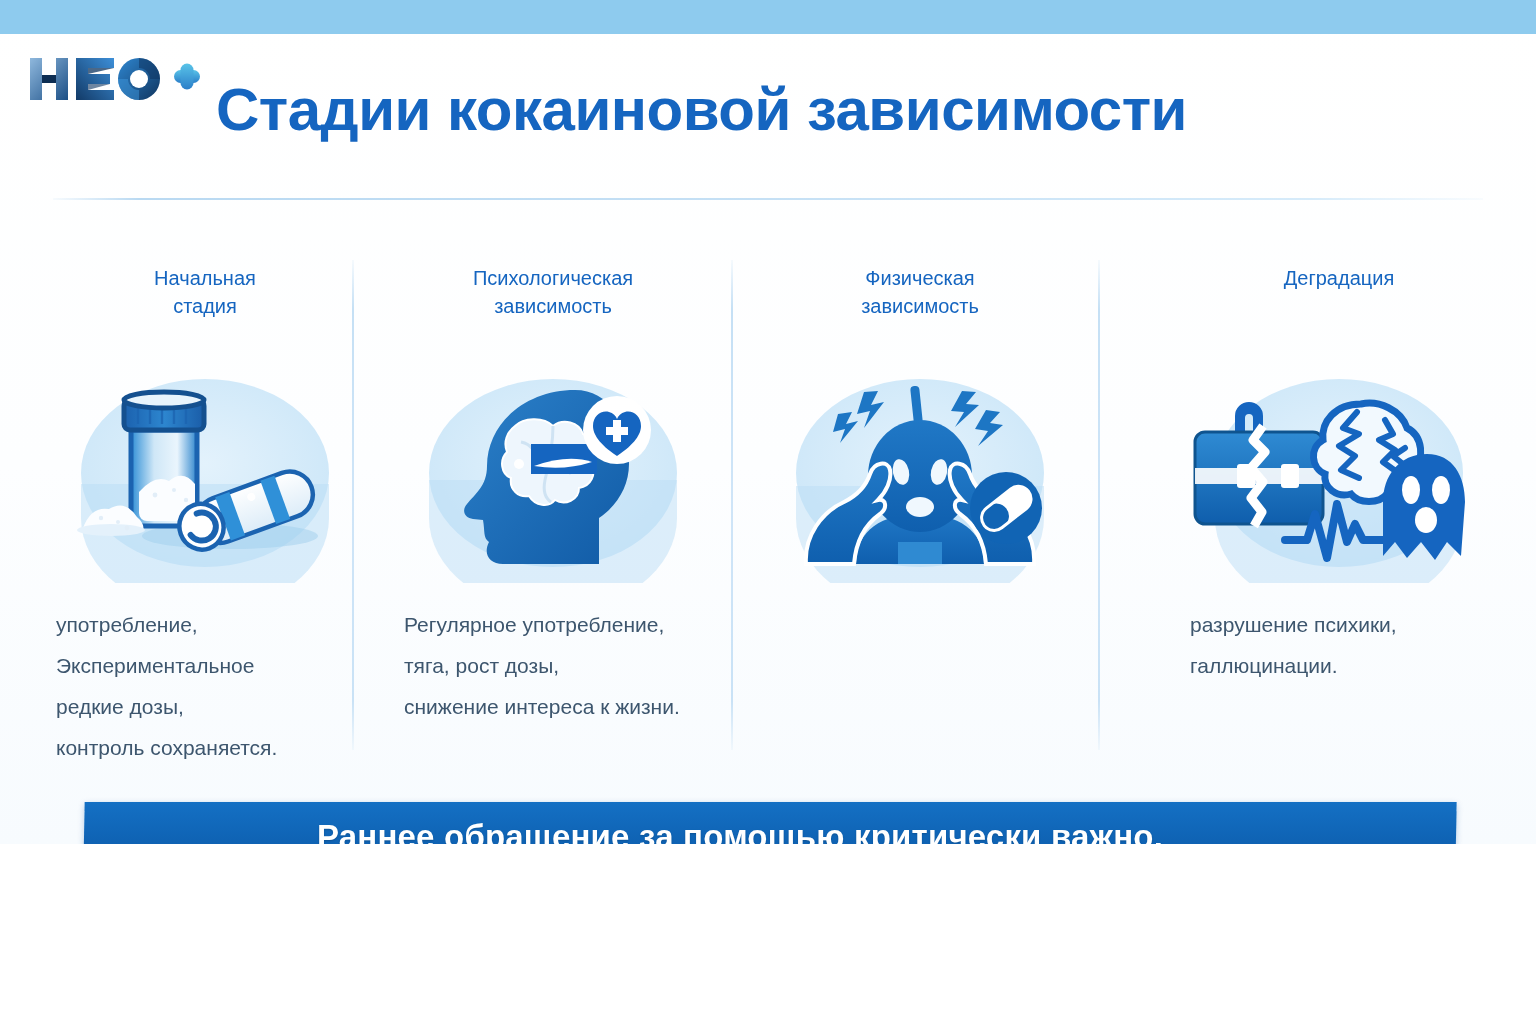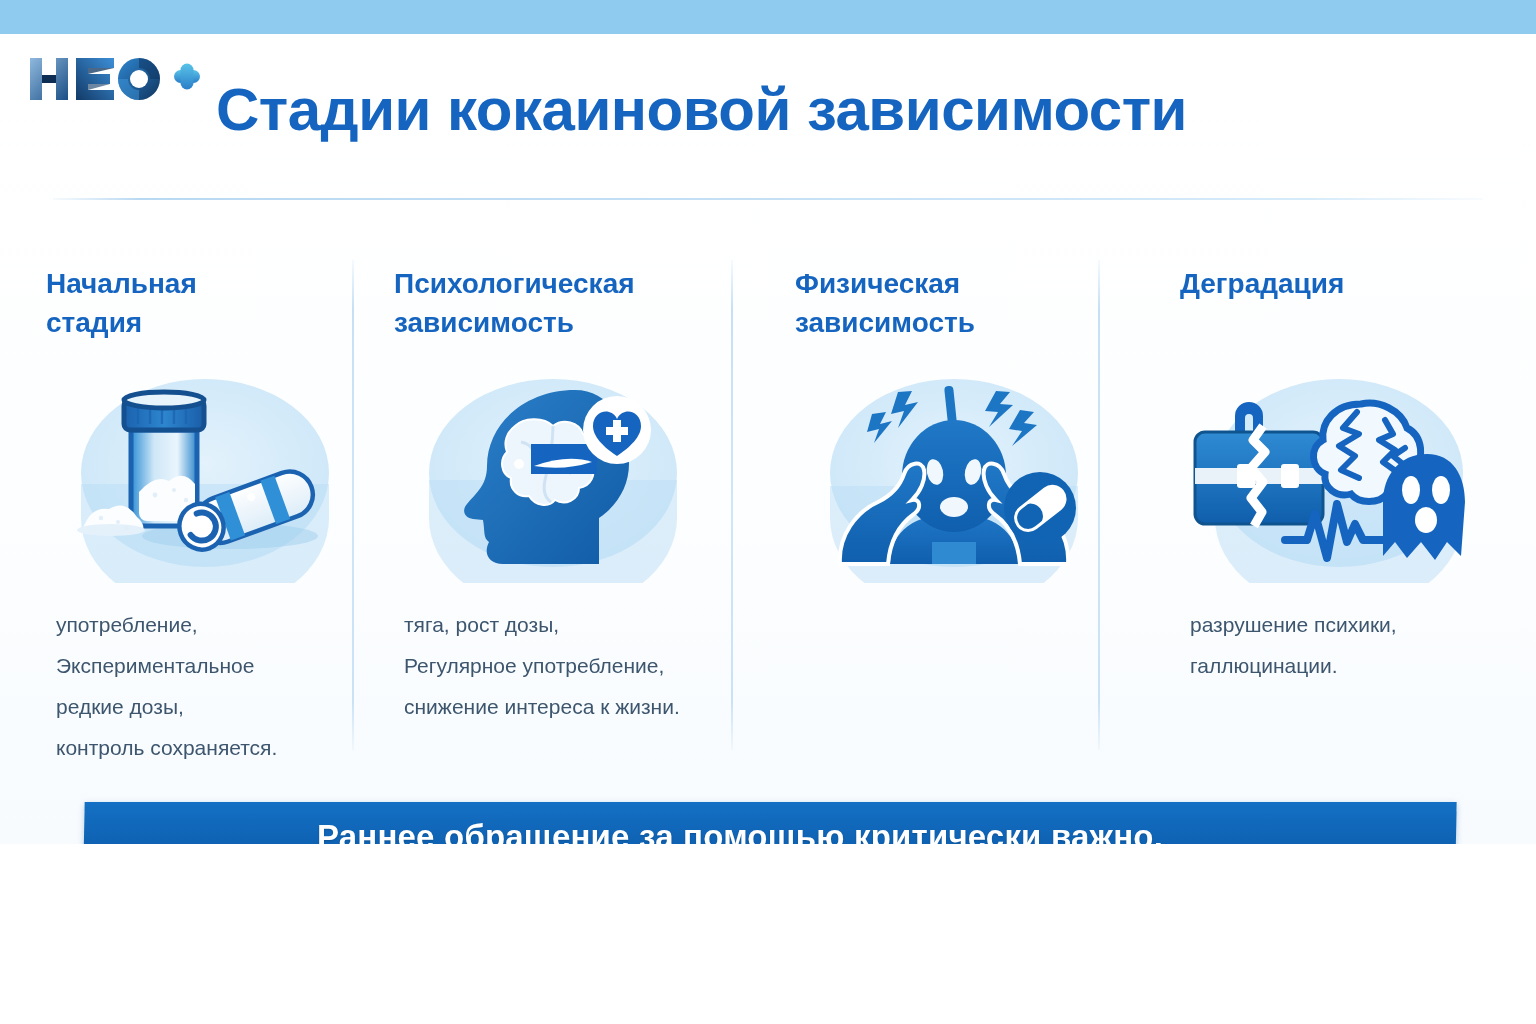--- a/index.html
+++ b/index.html
@@ -72,21 +72,21 @@
     width: 1536px; height: 520px;
   }
   .col {
     position: absolute;
     top: 0;
     width: 318px;
     height: 520px;
   }
   .col-0 { left: 46px; }
   .col-1 { left: 394px; }
-  .col-2 { left: 795px; }
+  .col-2 { left: 761px; }
   .col-3 { left: 1180px; }
 
   .col-divider {
     position: absolute;
     top: 10px;
     width: 2px;
     height: 490px;
     background: linear-gradient(180deg,
         rgba(197,224,245,0.15) 0%,
         #c5e0f5 10%,
@@ -95,22 +95,23 @@
         rgba(197,224,245,0.15) 100%);
   }
   .div-0 { left: 352px; }
   .div-1 { left: 731px; }
   .div-2 { left: 1098px; }
 
   .col-heading {
     position: absolute;
     left: 0; top: 0;
     width: 318px;
-    font-size: 28px;
-    font-weight: 700;
+    text-align: center;
+    font-size: 20px;
+    font-weight: 400;
     line-height: 1.4;
     color: #1565c0;
   }
   .col-heading.two-line { top: 14px; }
   .col-heading.one-line { top: 14px; }
 
   .icon-wrap {
     position: absolute;
     left: 0; top: 118px;
     width: 318px; height: 220px;
@@ -327,22 +328,22 @@
           <path d="M131 98 q34 -12 58 -4 q-28 9 -58 4 z" fill="#ffffff"></path>
 
           <circle cx="214" cy="62" r="34" fill="#ffffff"></circle>
           <path d="M214 88 C196 76 190 66 190 58 C190 48 198 42 206 44 C210 45 213 48 214 51
                    C215 48 218 45 222 44 C230 42 238 48 238 58 C238 66 232 76 214 88 Z" fill="#1565c0"></path>
           <rect x="210" y="52" width="8" height="22" fill="#ffffff"></rect>
           <rect x="203" y="59" width="22" height="8" fill="#ffffff"></rect>
         </svg>
       </div>
       <div class="col-body">
+        <span class="ln">Регулярное употребление,</span>
         <span class="ln">тяга, рост дозы,</span>
-        <span class="ln">Регулярное употребление,</span>
         <span class="ln">снижение интереса к жизни.</span>
       </div>
     </div>
 
     <div class="col col-2">
       <div class="col-heading two-line">
         <span>Физическая</span><br>
         <span>зависимость</span>
       </div>
       <div class="icon-wrap">

